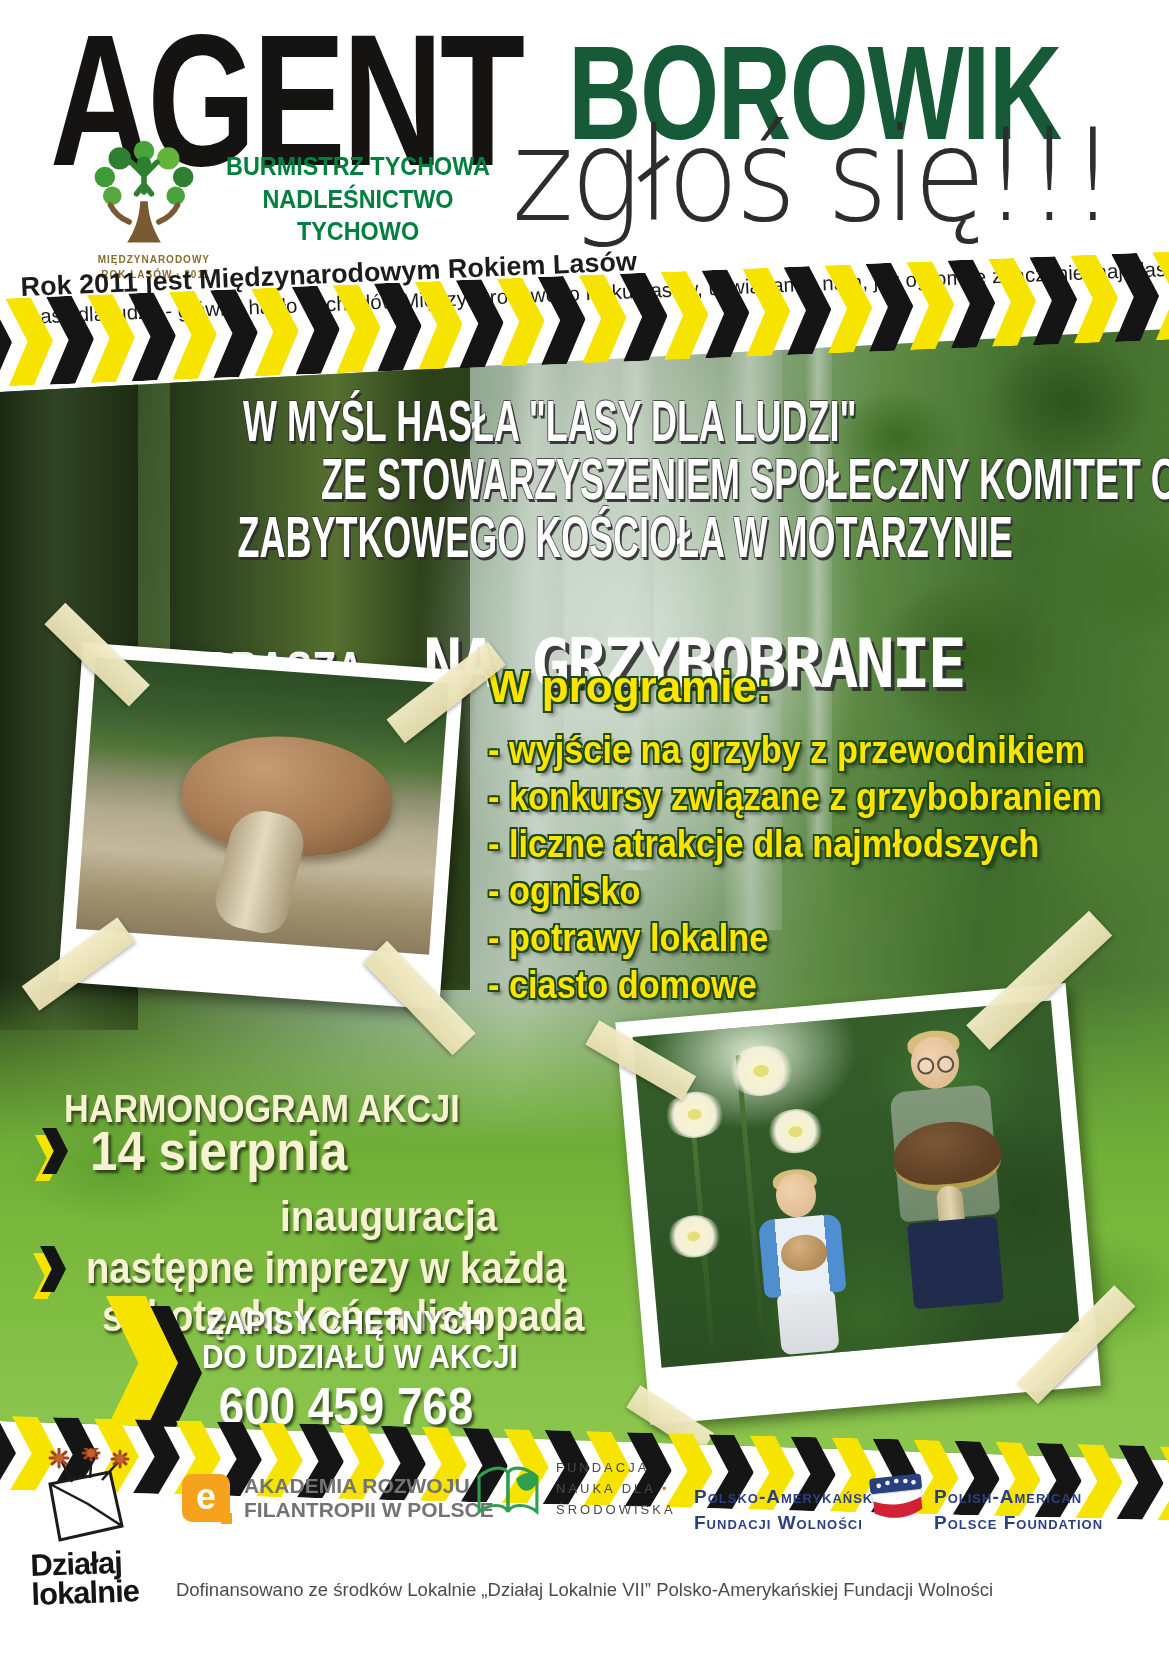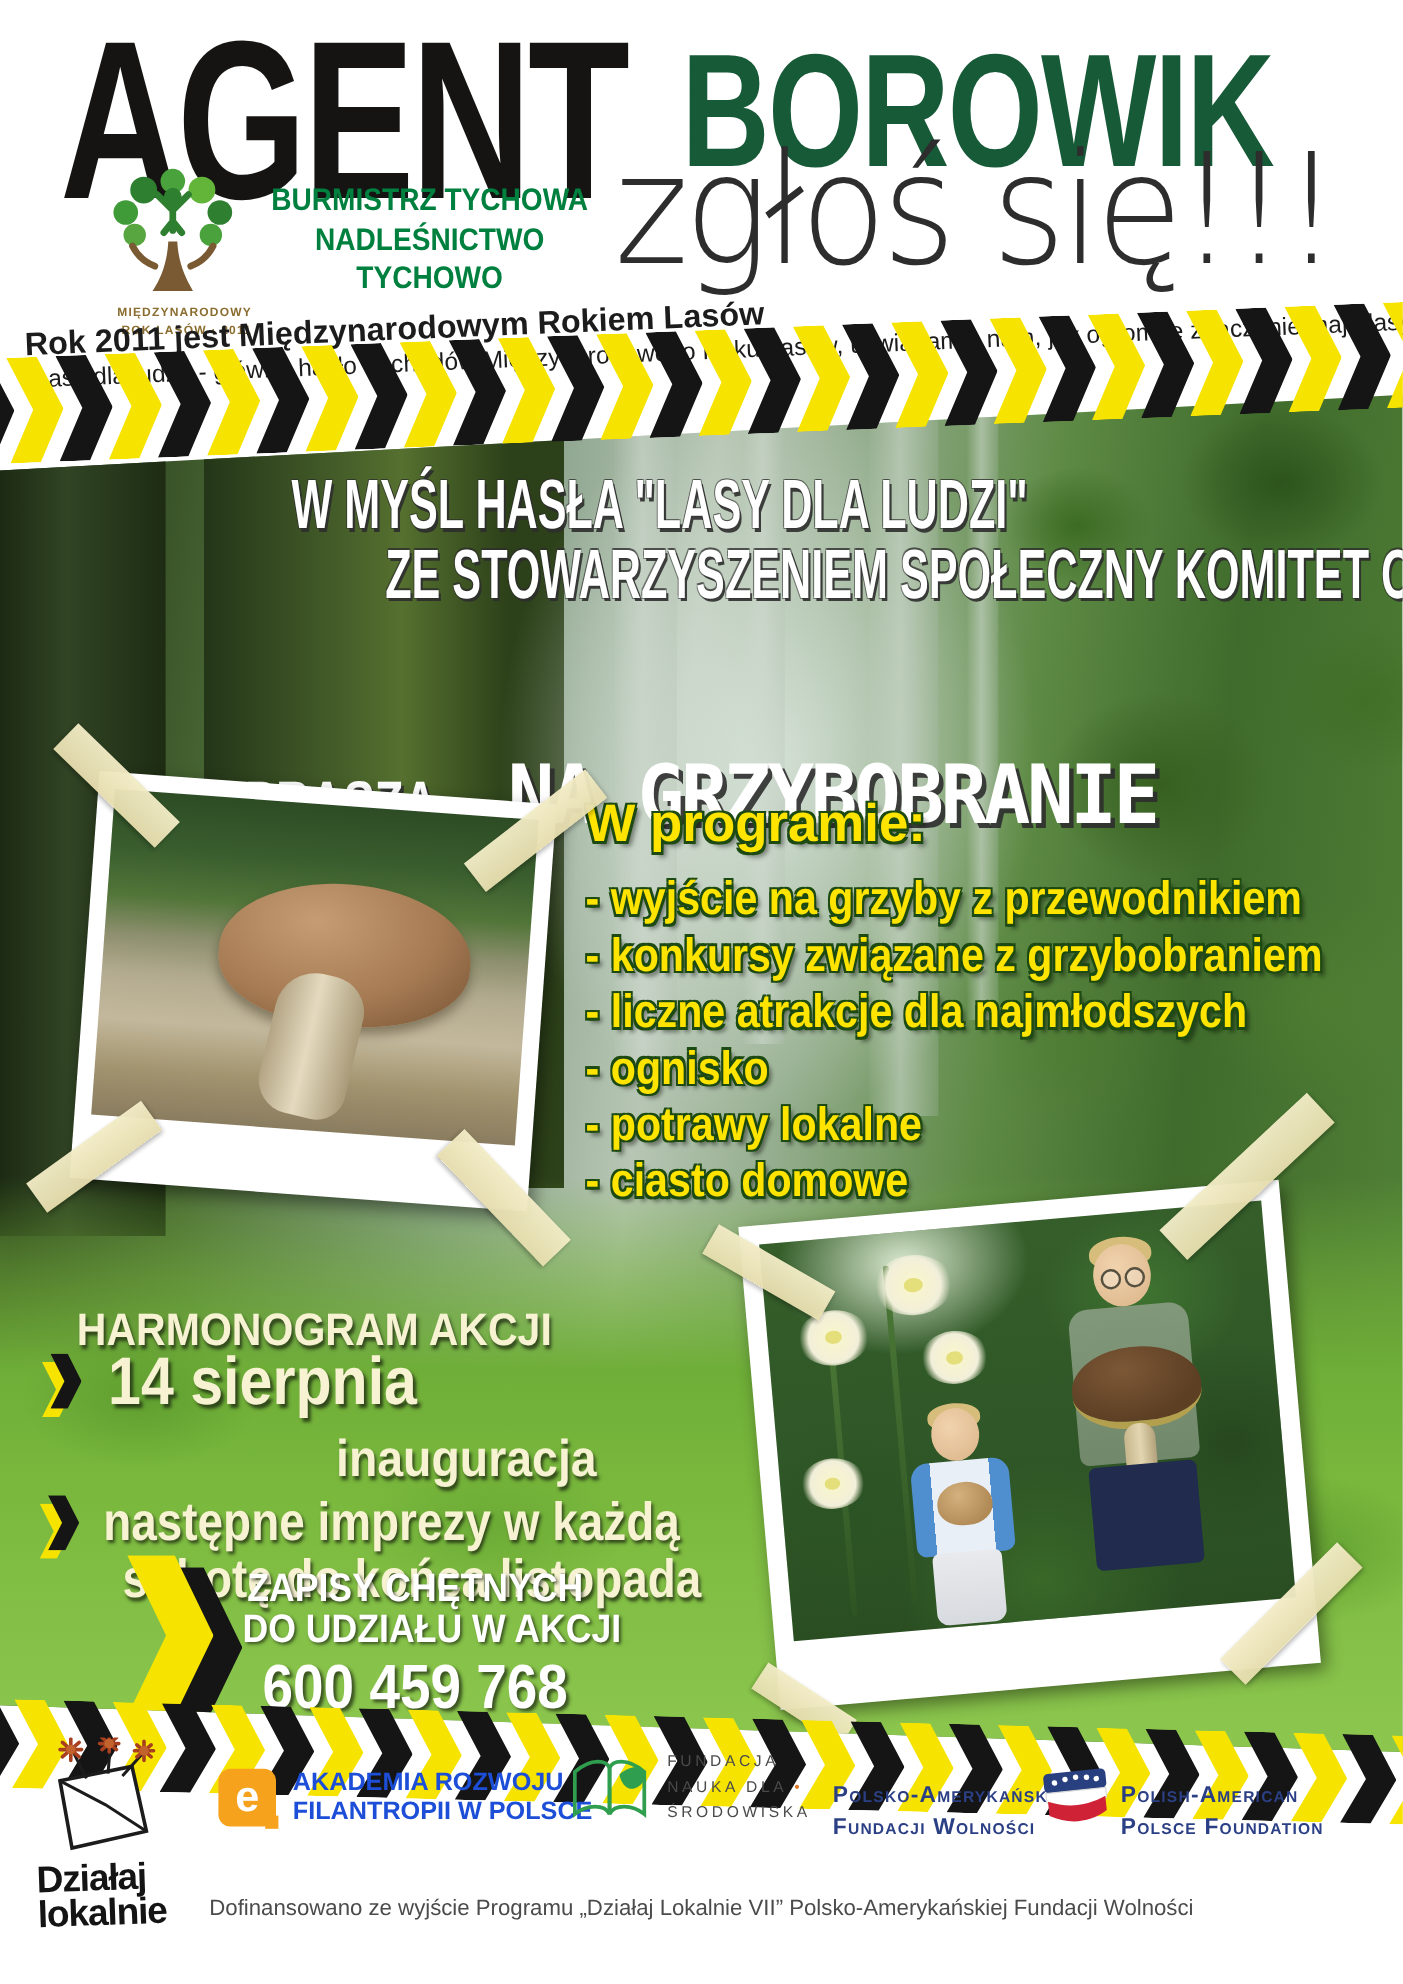--- a/index.html
+++ b/index.html
@@ -145,21 +145,21 @@
   .signup .phone{font-size:52px;font-weight:bold;white-space:nowrap;transform:scaleX(.88);transform-origin:center top;margin-top:4px;
     text-shadow:3px 3px 3px rgba(25,35,15,.7);line-height:56px;}
   
   .dzialaj{left:30px;top:1448px;width:140px;}
   .dzialaj-text{font-size:31px;font-weight:bold;color:#141414;line-height:.92;letter-spacing:-1px;margin-top:4px;
     transform:rotate(-2deg);transform-origin:left top;}
   .akademia{left:182px;top:1474px;display:flex;align-items:center;gap:14px;}
   .ak-logo{position:relative;width:48px;height:48px;border-radius:10px;background:#f6a21d;color:#fff;
     font-size:36px;font-weight:bold;text-align:center;line-height:46px;}
   .ak-dot{position:absolute;right:-2px;bottom:-2px;width:11px;height:11px;background:#f6a21d;}
-  .ak-text{color:#1d4ed8;font-size:21px;font-weight:bold;line-height:1.15;white-space:nowrap;}
+  .ak-text{color:#737373;font-size:21px;font-weight:bold;line-height:1.15;white-space:nowrap;}
   .nauka{left:472px;top:1458px;display:flex;align-items:center;gap:10px;}
   .nauka-text{color:#4a4a4a;font-size:13px;font-weight:normal;letter-spacing:3px;line-height:1.6;white-space:nowrap;}
   .nauka-text .dot{color:#e07b2a;}
   .pafw{color:#2b3f85;font-size:19px;font-weight:bold;line-height:1.35;white-space:nowrap;font-variant:small-caps;letter-spacing:1px;}
   .pafw-pl{left:694px;top:1484px;}
   .pafw-en{left:934px;top:1484px;}
   .flag{left:868px;top:1468px;}
   .funding{left:0;top:1576px;width:1169px;text-align:center;color:#4b4b4b;font-size:18.5px;line-height:1.5;}
 </style>
 </head>
@@ -211,20 +211,21 @@
     <div class="abs trunk paletrunk pt2"></div>
     <div class="abs trunk paletrunk pt3"></div>
     <div class="abs trunk paletrunk pt4"></div>
     <div class="abs bushes"></div>
     <div class="abs grass"></div>
     <div class="abs grass2"></div>
 
     <div class="abs headline">
       <div class="hl"><span class="squeeze">W MYŚL HASŁA "LASY DLA LUDZI"</span></div>
       <div class="hl"><span class="squeeze">ZE STOWARZYSZENIEM SPOŁECZNY KOMITET ODBUDOWY</span></div>
+      <div class="hl"><span class="squeeze">ZABYTKOWEGO KOŚCIOŁA W MOTARZYNIE</span></div>
     </div>
 
     <div class="abs invite">
       <span class="small">ZAPRASZA</span>
       <span class="big">NA GRZYBOBRANIE</span>
     </div>
 
     <div class="abs program">
       <div class="ph">W programie:</div>
       <ul>
@@ -435,16 +436,16 @@
       </g>
     </svg>
   </div>
 
   <div class="abs pafw pafw-en">
     <div>Polish-American</div>
     <div>Polsce Foundation</div>
   </div>
 
   <div class="abs funding">
-    <div>Dofinansowano ze wyjście Programu „Działaj Lokalnie VII” Polsko-Amerykańskiej Fundacji Wolności</div>
+    <div>Dofinansowano ze środków Lokalnie „Działaj Lokalnie VII” Polsko-Amerykańskiej Fundacji Wolności</div>
   </div>
 
 </div>
 
 </body></html>

